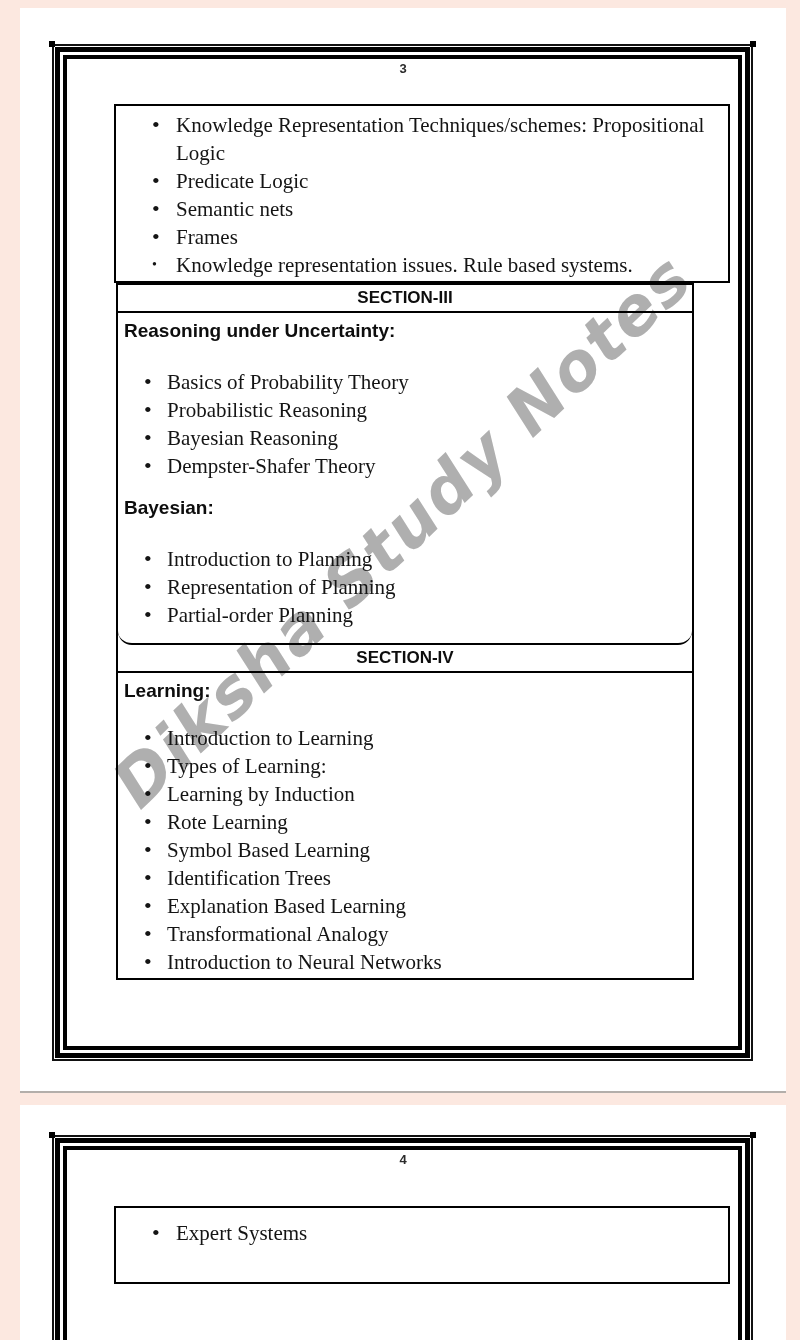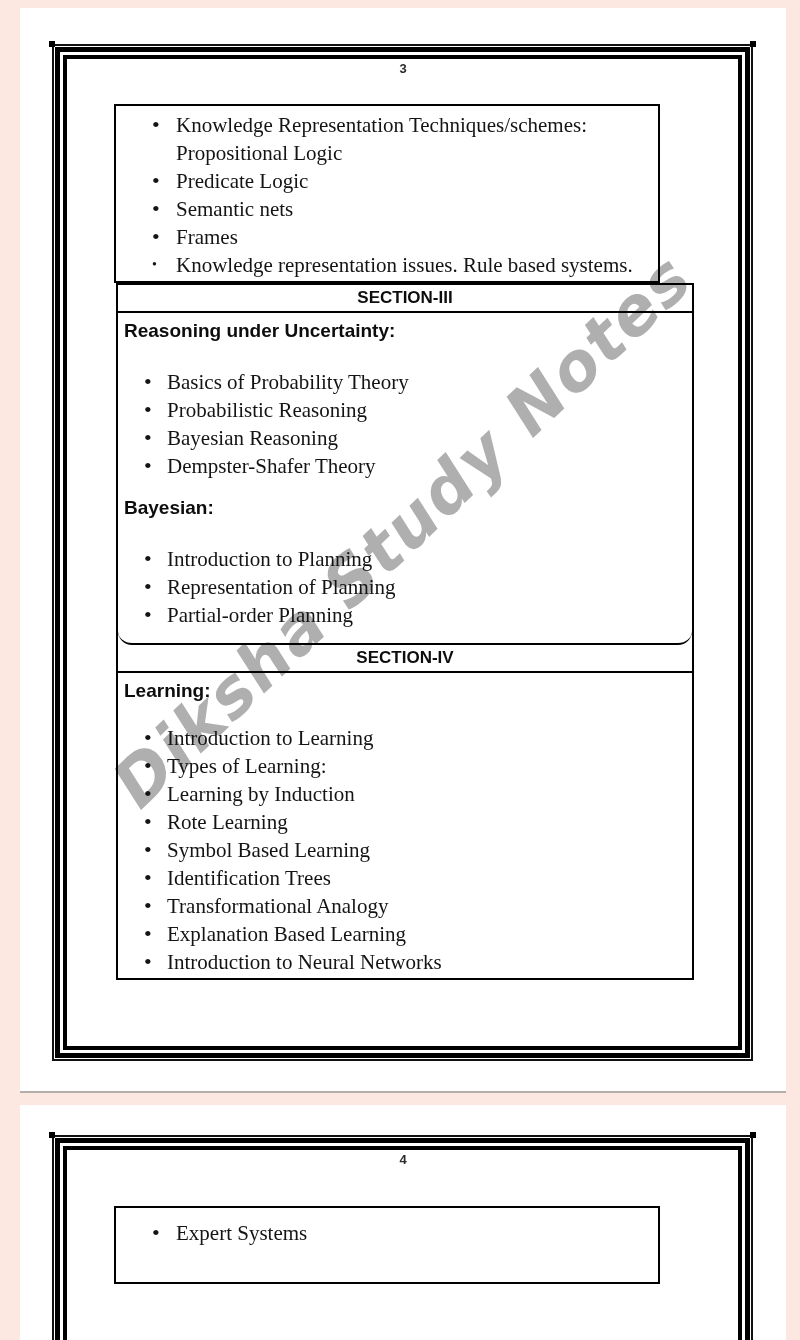--- a/index.html
+++ b/index.html
@@ -51,21 +51,21 @@
     font-family: "Liberation Sans", sans-serif;
     font-size: 13px;
     font-weight: bold;
     color: #2b2b2b;
     z-index: 2;
   }
 
   .kr-box, .simple-box {
     position: absolute;
     left: 94px;
-    width: 546px;
+    width: 616px;
     border: 2px solid #000;
     box-sizing: border-box;
     z-index: 2;
     background: transparent;
   }
 
   ul.blist {
     list-style: none;
     margin: 0; padding: 0;
   }
@@ -189,22 +189,22 @@
 
     <div class="sec-body second">
       <div class="grp-label">Learning:</div>
       <ul class="blist">
         <li>Introduction to Learning</li>
         <li>Types of Learning:</li>
         <li>Learning by Induction</li>
         <li>Rote Learning</li>
         <li>Symbol Based Learning</li>
         <li>Identification Trees</li>
+        <li>Explanation Based Learning</li>
         <li>Transformational Analogy</li>
-        <li>Explanation Based Learning</li>
         <li>Introduction to Neural Networks</li>
       </ul>
     </div>
   </div>
 </div>
 
 <div class="page" id="page4">
 
   <div class="frame-outer" style="left:32px; top:30px; width:701px; height:420px;">
     <div class="frame-mid">

